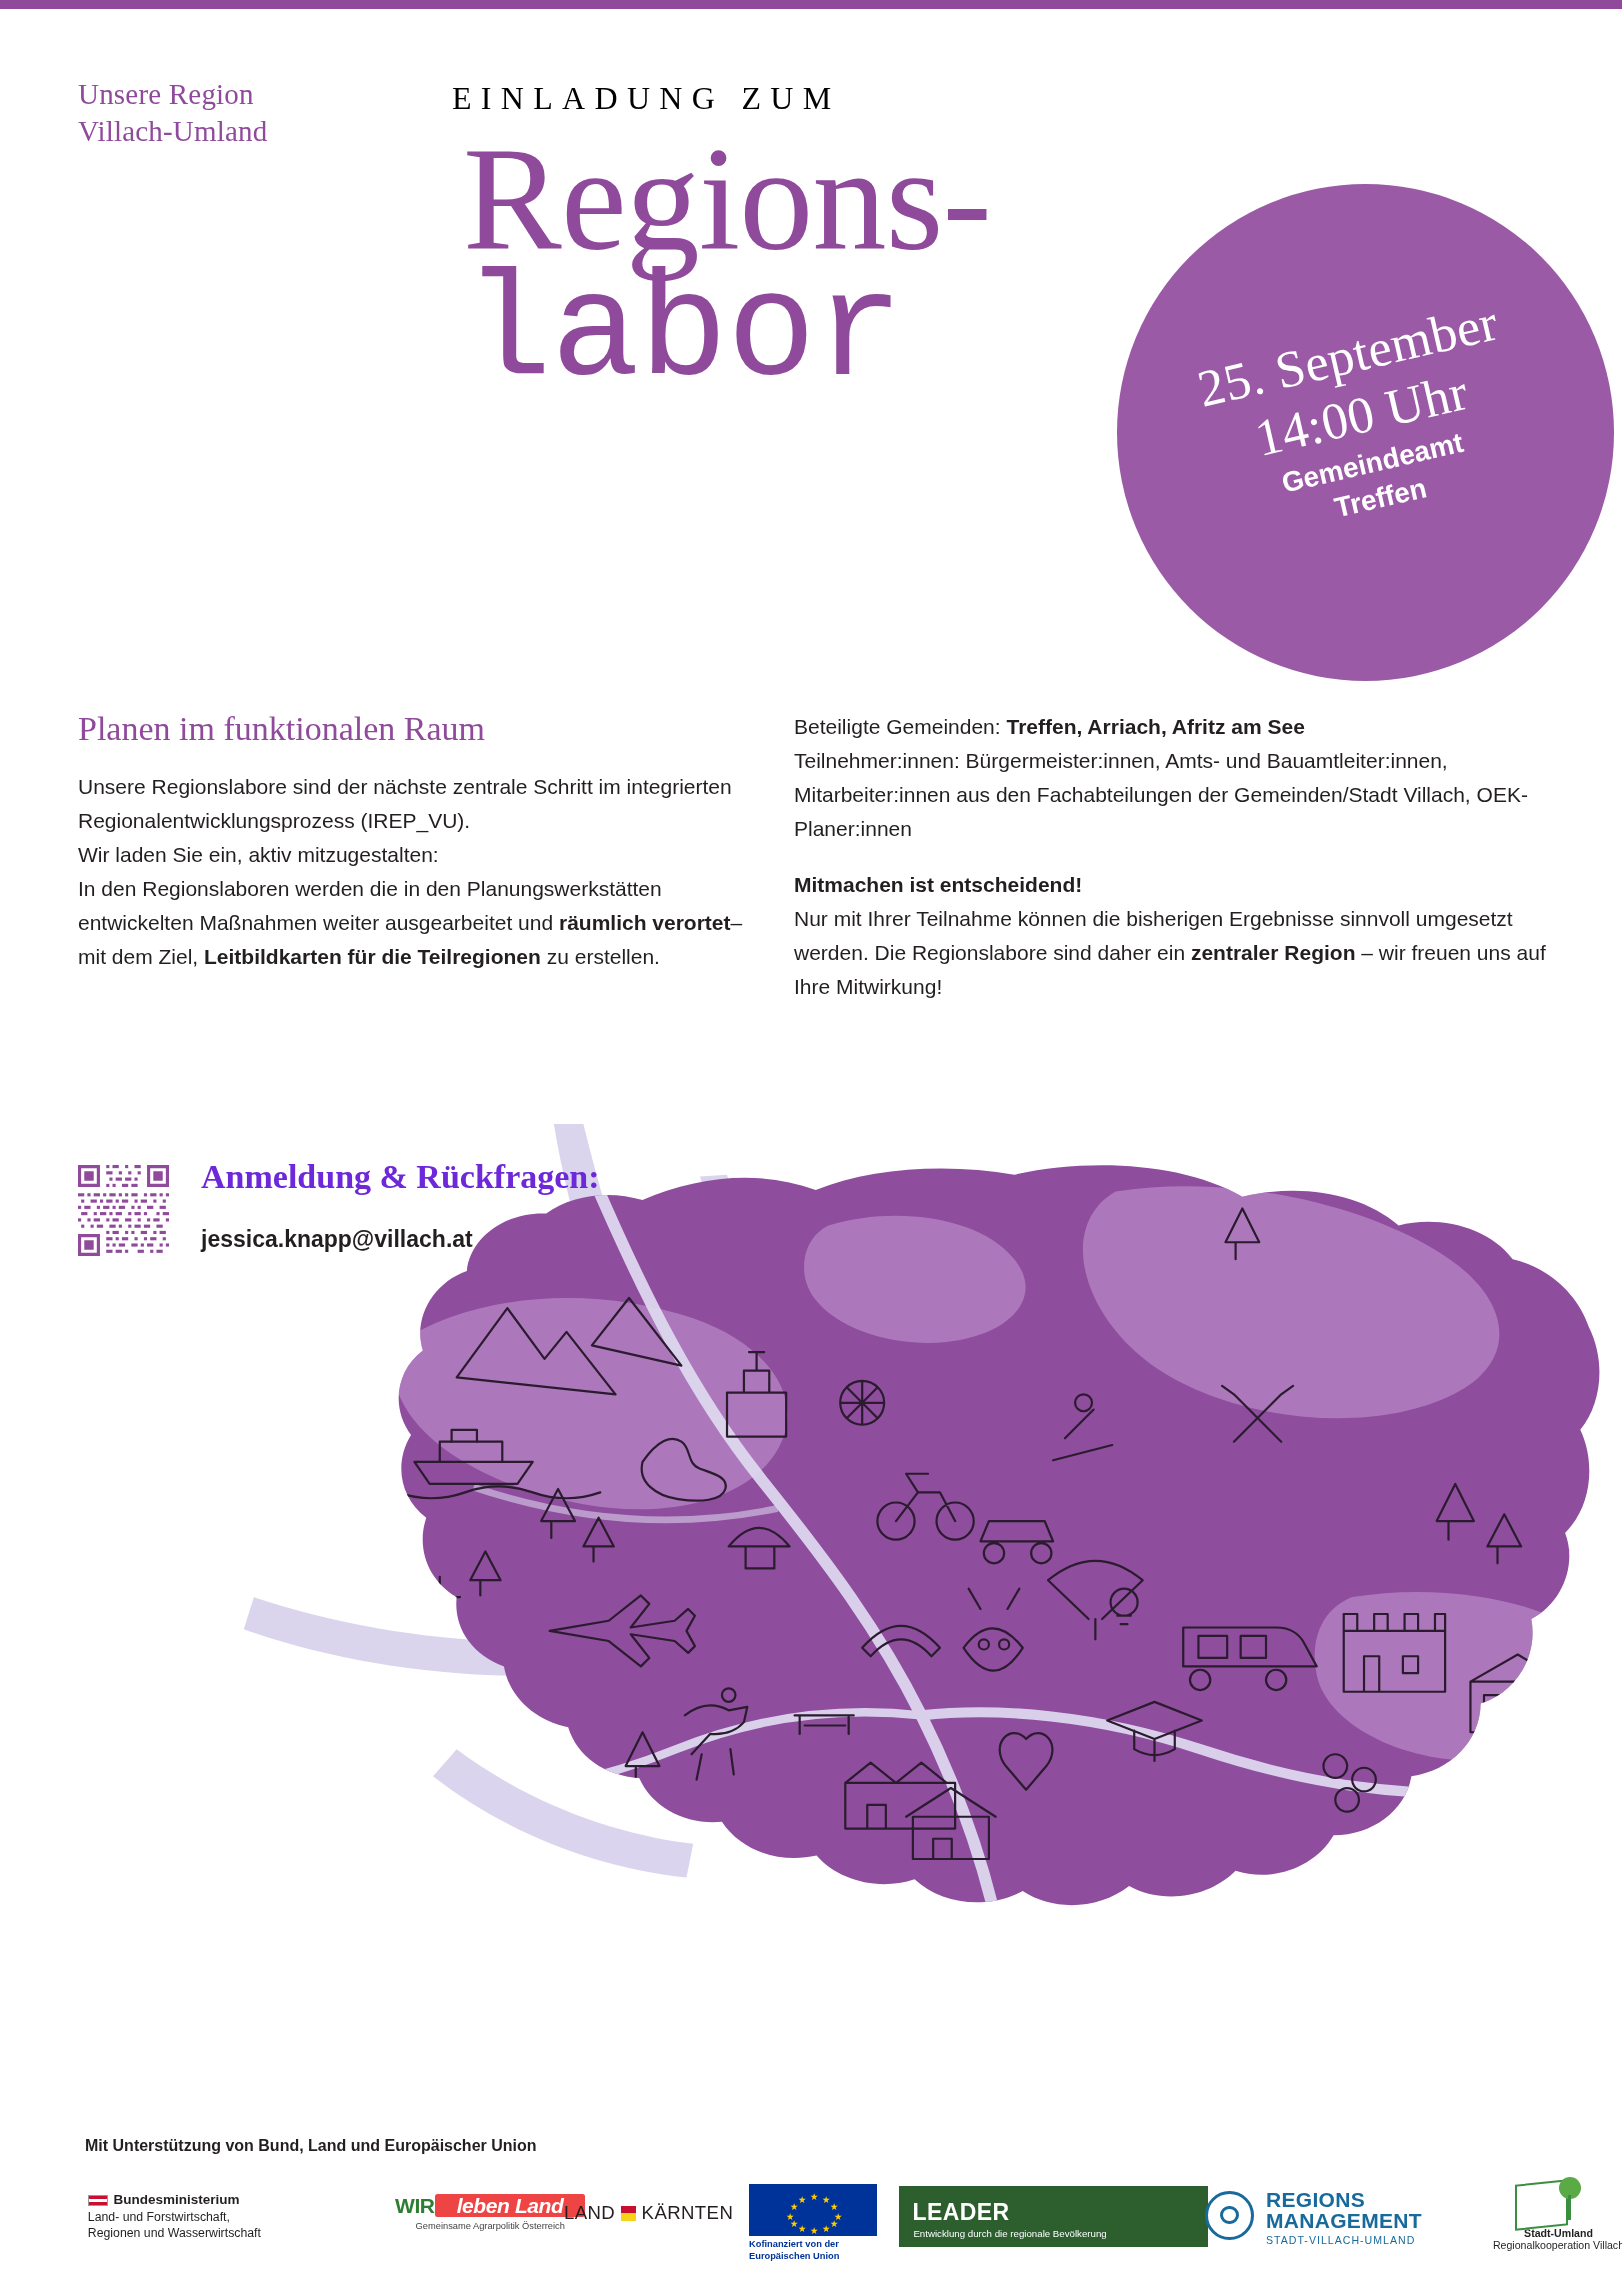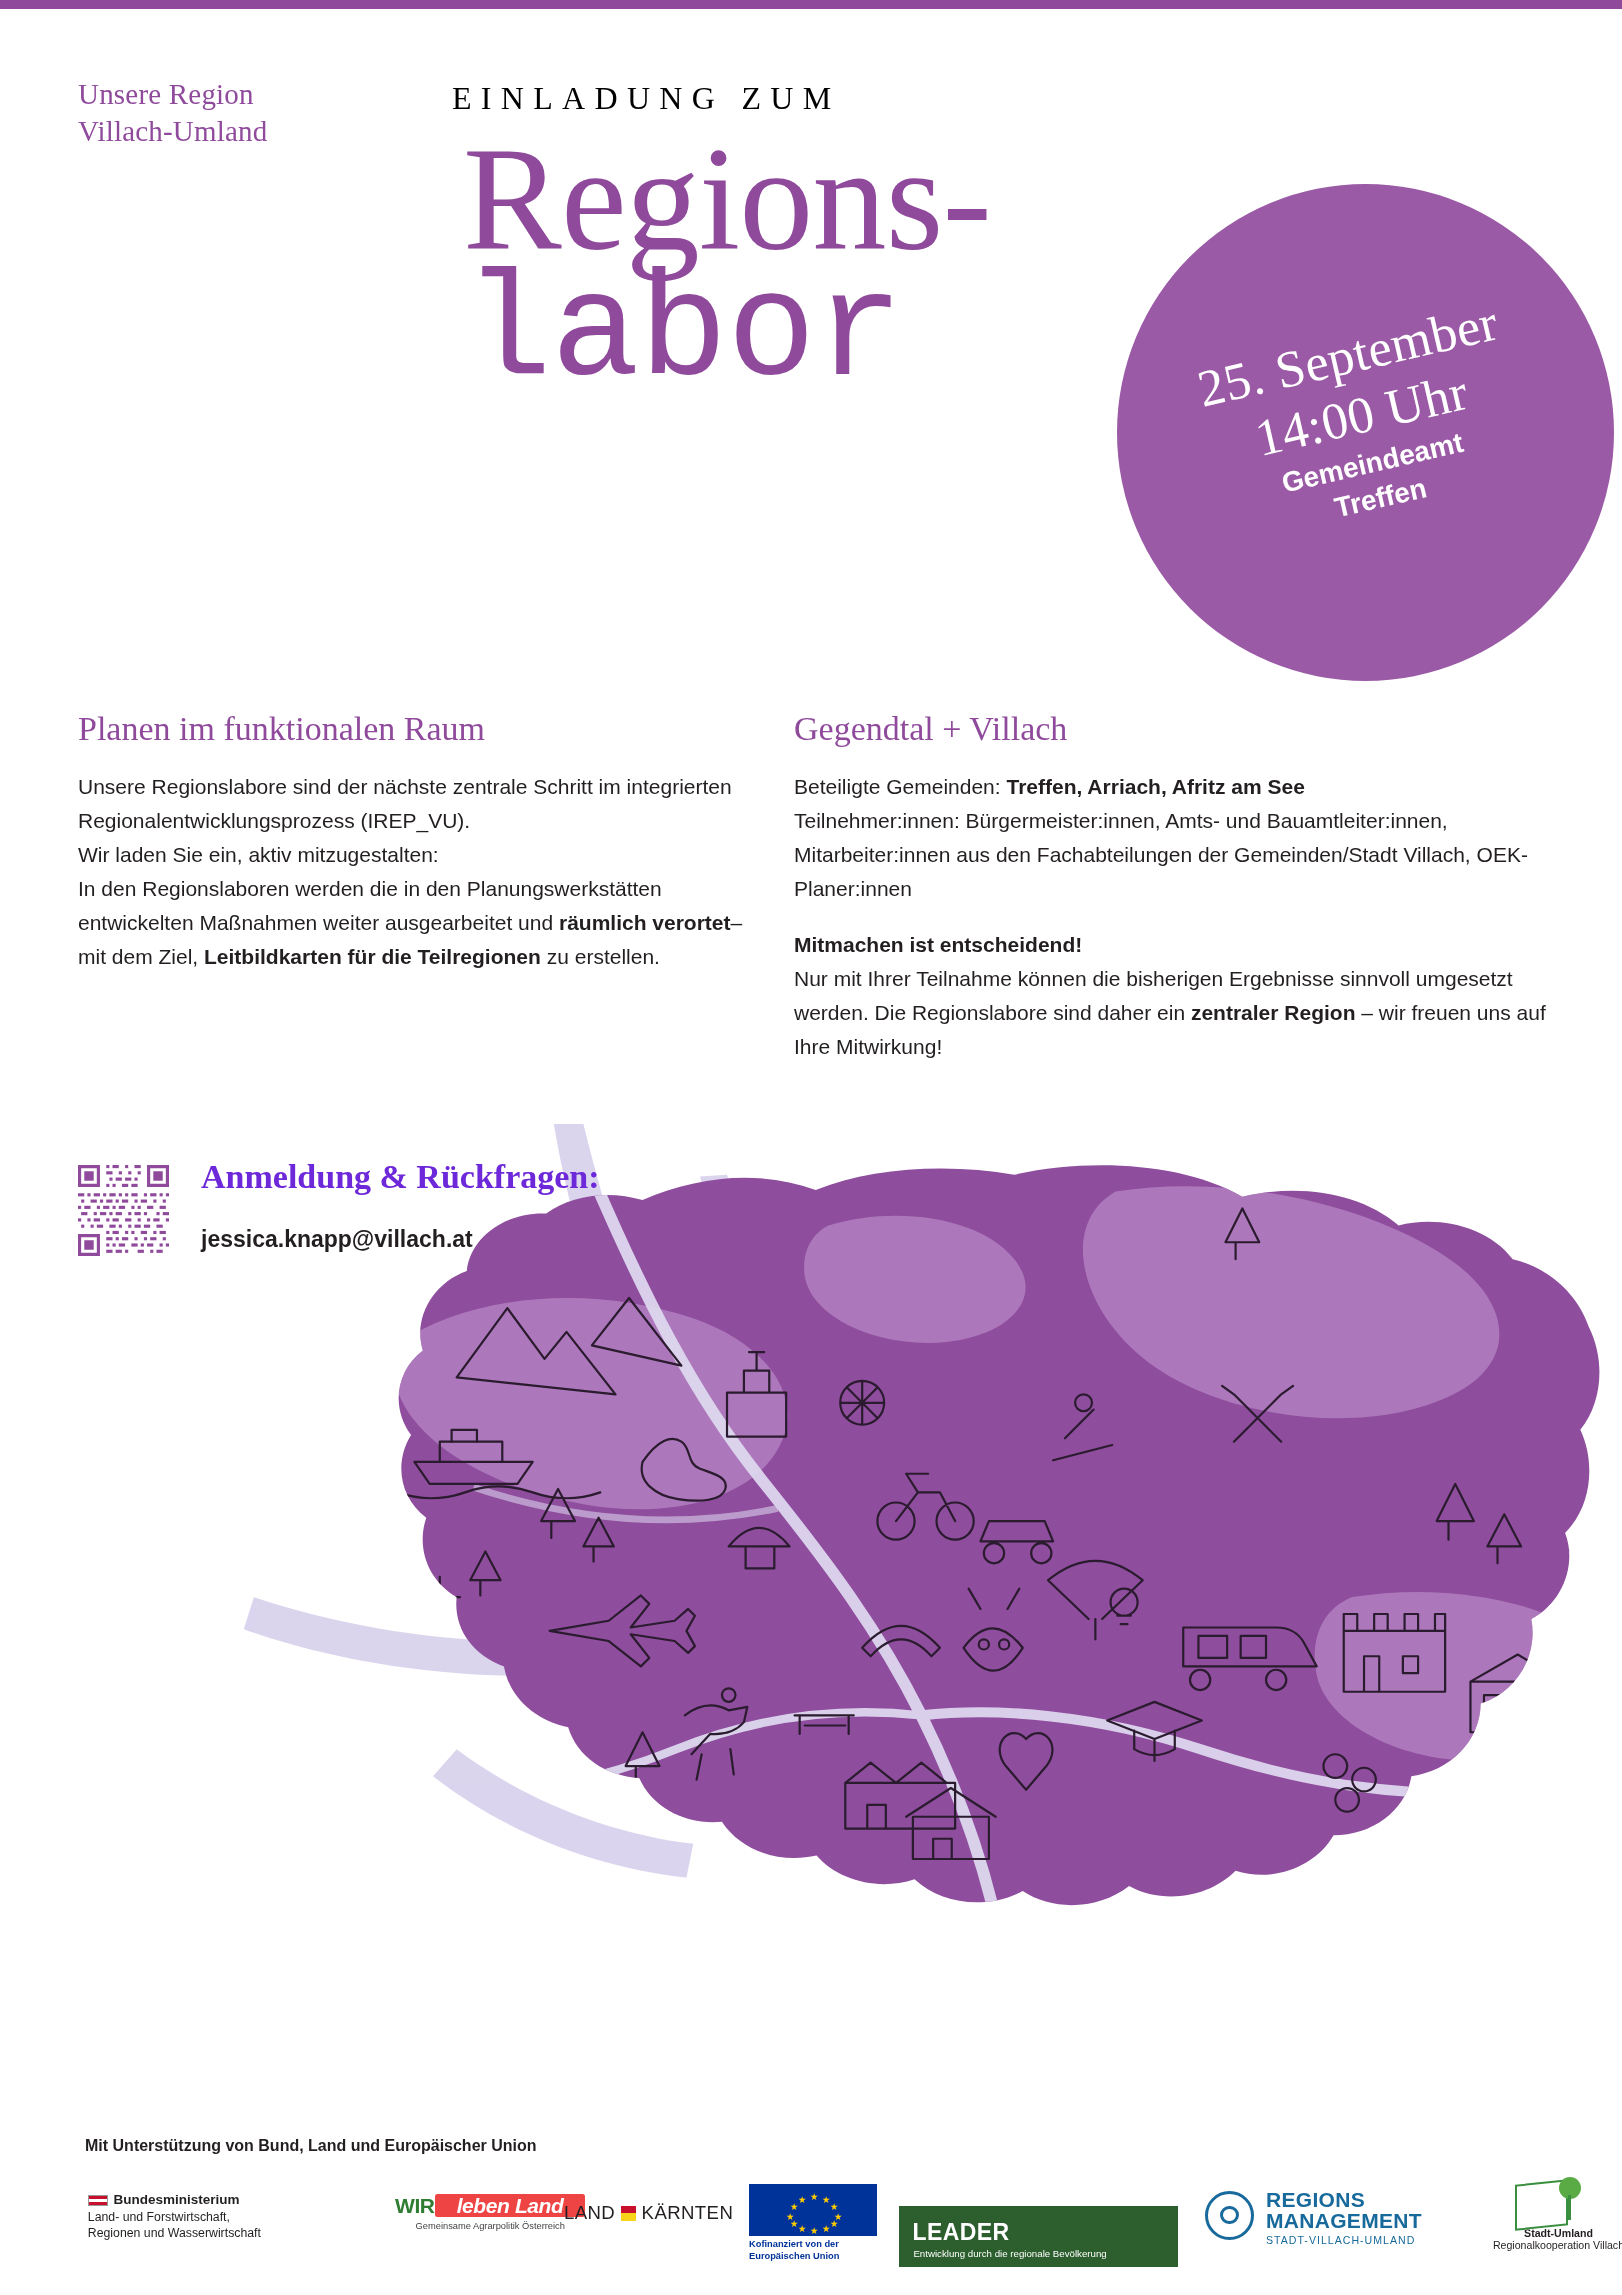--- a/index.html
+++ b/index.html
@@ -199,21 +199,21 @@
     vertical-align: -1.7px; margin: 0 6px;
   }
   .lg-eu { left: 668px; top: 12px; width: 128px; }
   .eu-flagbox {
     width: 128px; height: 52px; background: #003399; position: relative;
   }
   .eu-star {
     position: absolute; color: #ffcc00; font-size: 9.3px; line-height: 9.3px;
   }
   .lg-eu .cap { font-size: 9.3px; color: #003399; font-weight: bold; line-height: 1.25; margin-top: 3.4px; }
-  .lg-leader { left: 818px; top: 13.5px; width: 279px; height: 61px; background: #2c5e2e; color: #fff; margin-top: 20px; }
+  .lg-leader { left: 818px; top: 13.5px; width: 309px; height: 61px; background: #2c5e2e; color: #fff; }
   .lg-leader .t1 { font-size: 23px; font-weight: bold; padding: 13.5px 0 0 13.5px; letter-spacing: 0.4px; }
   .lg-leader .t2 { font-size: 9.7px; padding: 1.7px 0 0 14.4px; }
   .lg-rm { left: 1124px; top: 17px; }
   .lg-rm .circ {
     position: absolute; left: 0; top: 1.7px; width: 49px; height: 49px; border-radius: 50%;
     border: 3.4px solid #176a9b; box-sizing: border-box;
   }
   .lg-rm .circ:after {
     content: ""; position: absolute; left: 12px; top: 12px; width: 18.6px; height: 18.6px;
     border-radius: 50%; border: 3.4px solid #176a9b; box-sizing: border-box;
@@ -270,21 +270,20 @@
   <div class="body-txt">
     <div>Unsere Regionslabore sind der nächste zentrale Schritt im integrierten Regionalentwicklungsprozess (IREP_VU).</div>
     <div>Wir laden Sie ein, aktiv mitzugestalten:</div>
     <div>
       <span>In den Regionslaboren werden die in den Planungswerkstätten entwickelten Maßnahmen weiter ausgearbeitet und </span><b>räumlich verortet</b><span>– mit dem Ziel, </span><b>Leitbildkarten für die Teilregionen</b><span> zu erstellen.</span>
     </div>
   </div>
 </div>
 
 <div class="col-right">
-  <h2 class="col-head">Gegendtal + Villach</h2>
   <div class="body-txt">
     <div>
       <span>Beteiligte Gemeinden: </span><b>Treffen, Arriach, Afritz am See</b>
     </div>
     <div>Teilnehmer:innen: Bürgermeister:innen, Amts- und Bauamtleiter:innen, Mitarbeiter:innen aus den Fachabteilungen der Gemeinden/Stadt Villach, OEK-Planer:innen</div>
     <div class="gap"></div>
     <div><b>Mitmachen ist entscheidend!</b></div>
     <div>
       <span>Nur mit Ihrer Teilnahme können die bisherigen Ergebnisse sinnvoll umgesetzt werden. Die Regionslabore sind daher ein </span><b>zentraler Region</b><span> – wir freuen uns auf Ihre Mitwirkung!</span>
     </div>

